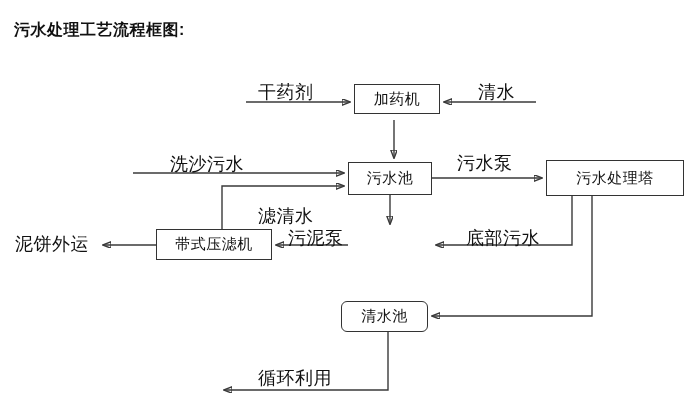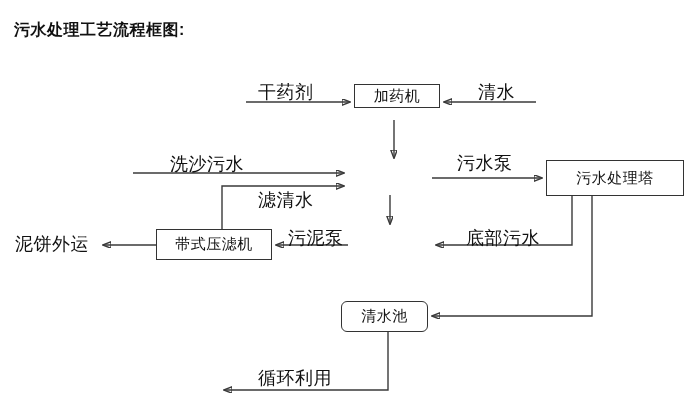--- a/index.html
+++ b/index.html
@@ -101,29 +101,30 @@
 
     <line x1="348" y1="245" x2="276" y2="245" marker-end="url(#ah)"></line>
 
     <line x1="156" y1="245" x2="103" y2="245" marker-end="url(#ah)"></line>
 
     <path d="M592,196 L592,316 L432,316" marker-end="url(#ah)"></path>
 
     <path d="M388,332 L388,390 L224,390" marker-end="url(#ah)"></path>
   </svg>
 
-  <div class="node" style="left:354px;top:84px;width:86px;height:24px;">加药机</div>
+  <div class="node" style="left:354px;top:84px;width:86px;height:30px;">加药机</div>
+  <div class="node" style="left:348px;top:162px;width:84px;height:33px;">污水池</div>
   <div class="node" style="left:156px;top:229px;width:116px;height:31px;">带式压滤机</div>
   <div class="node" style="left:546px;top:160px;width:138px;height:36px;">污水处理塔</div>
   <div class="node" style="left:341px;top:301px;width:87px;height:31px;border-radius:6px;">清水池</div>
 
   <div class="edge-label" style="left:258px;top:80px;">干药剂</div>
   <div class="edge-label" style="left:478px;top:80px;">清水</div>
   <div class="edge-label" style="left:170px;top:152px;">洗沙污水</div>
-  <div class="edge-label" style="left:258px;top:188px;text-align:center;">滤清水</div>
+  <div class="edge-label" style="left:258px;top:204px;text-align:center;">滤清水</div>
   <div class="edge-label" style="left:457px;top:151px;">污水泵</div>
   <div class="edge-label" style="left:288px;top:226px;">污泥泵</div>
   <div class="edge-label" style="left:466px;top:226px;">底部污水</div>
   <div class="edge-label" style="left:258px;top:366px;">循环利用</div>
 
   <div class="terminal-label" style="left:15px;top:232px;">泥饼外运</div>
 
 </div>
 
 </body></html>

